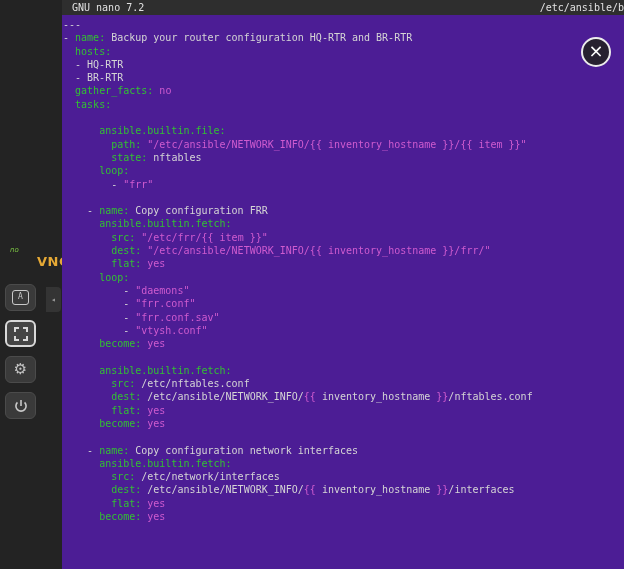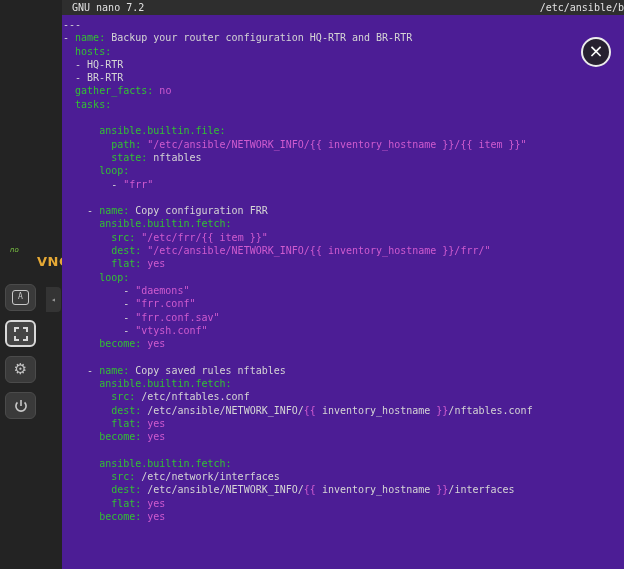--- a/index.html
+++ b/index.html
@@ -120,27 +120,27 @@
         <div class="line"><span class="w">        </span><span class="g">src:</span><span class="w"> </span><span class="m">"/etc/frr/{{ item }}"</span></div>
         <div class="line"><span class="w">        </span><span class="g">dest:</span><span class="w"> </span><span class="m">"/etc/ansible/NETWORK_INFO/{{ inventory_hostname }}/frr/"</span></div>
         <div class="line"><span class="w">        </span><span class="g">flat:</span><span class="w"> </span><span class="m">yes</span></div>
         <div class="line"><span class="w">      </span><span class="g">loop:</span></div>
         <div class="line"><span class="w">          - </span><span class="m">"daemons"</span></div>
         <div class="line"><span class="w">          - </span><span class="m">"frr.conf"</span></div>
         <div class="line"><span class="w">          - </span><span class="m">"frr.conf.sav"</span></div>
         <div class="line"><span class="w">          - </span><span class="m">"vtysh.conf"</span></div>
         <div class="line"><span class="w">      </span><span class="g">become:</span><span class="w"> </span><span class="m">yes</span></div>
         <div class="line"></div>
-        <div class="line"><span class="w">    - </span><span class="g">name:</span><span class="w"> Copy saved rules nftables</span></div>
         <div class="line"><span class="w">      </span><span class="g">ansible.builtin.fetch:</span></div>
         <div class="line"><span class="w">        </span><span class="g">src:</span><span class="w"> /etc/nftables.conf</span></div>
         <div class="line"><span class="w">        </span><span class="g">dest:</span><span class="w"> /etc/ansible/NETWORK_INFO/</span><span class="m">{{</span><span class="w"> inventory_hostname </span><span class="m">}}</span><span class="w">/nftables.conf</span></div>
         <div class="line"><span class="w">        </span><span class="g">flat:</span><span class="w"> </span><span class="m">yes</span></div>
         <div class="line"><span class="w">      </span><span class="g">become:</span><span class="w"> </span><span class="m">yes</span></div>
         <div class="line"></div>
+        <div class="line"><span class="w">    - </span><span class="g">name:</span><span class="w"> Copy configuration network interfaces</span></div>
         <div class="line"><span class="w">      </span><span class="g">ansible.builtin.fetch:</span></div>
         <div class="line"><span class="w">        </span><span class="g">src:</span><span class="w"> /etc/network/interfaces</span></div>
         <div class="line"><span class="w">        </span><span class="g">dest:</span><span class="w"> /etc/ansible/NETWORK_INFO/</span><span class="m">{{</span><span class="w"> inventory_hostname </span><span class="m">}}</span><span class="w">/interfaces</span></div>
         <div class="line"><span class="w">        </span><span class="g">flat:</span><span class="w"> </span><span class="m">yes</span></div>
         <div class="line"><span class="w">      </span><span class="g">become:</span><span class="w"> </span><span class="m">yes</span></div>
       </div>
   </main>
 
   <div class="close-btn">
     <span>×</span>

